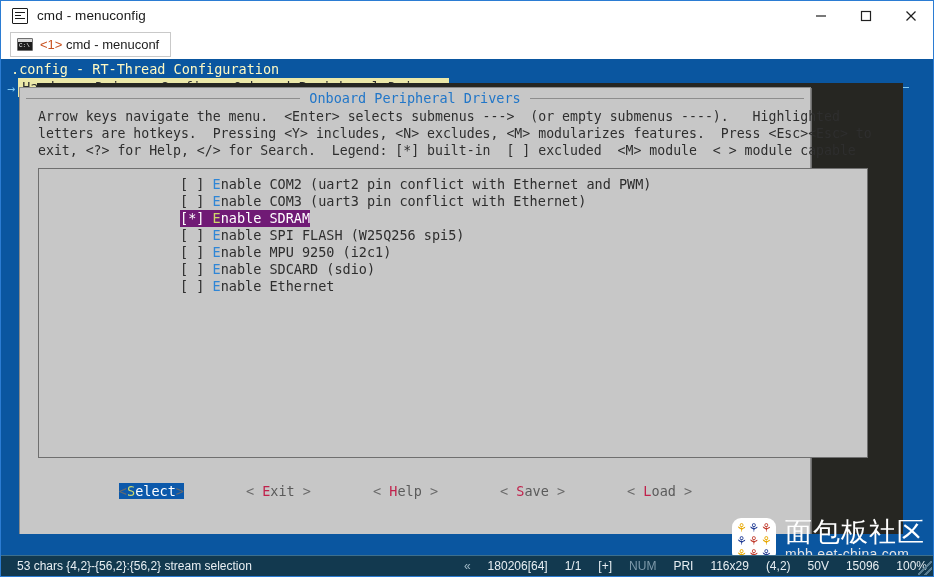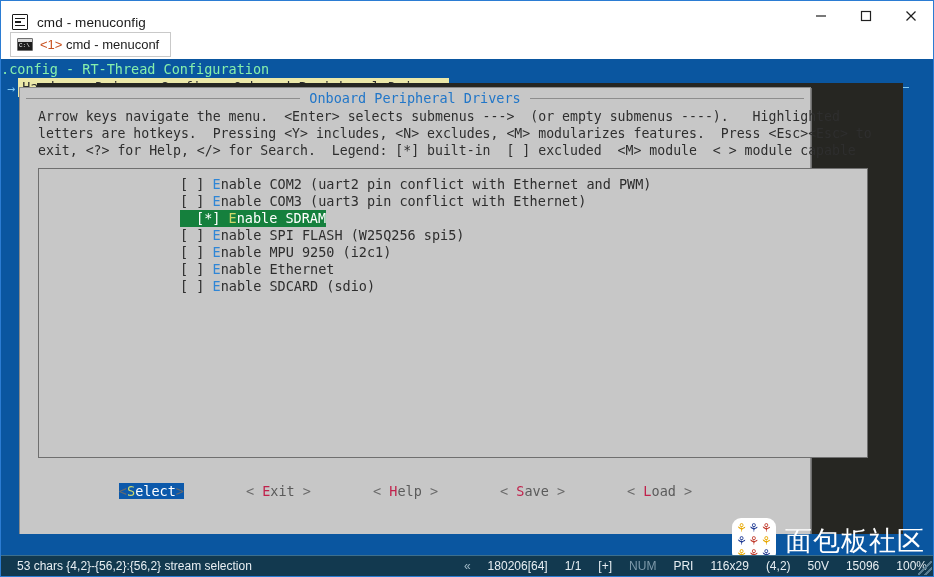--- a/index.html
+++ b/index.html
@@ -15,21 +15,21 @@
     width: 934px; height: 577px;
     background: #ffffff;
     border: 1px solid #2b7cd3;
     overflow: hidden;
   }
 
   
   .titlebar {
     position: absolute; left: 0; top: 0; width: 932px; height: 29px;
     background: #ffffff;
-    display: flex; align-items: flex-end;
+    display: flex; align-items: center;
   }
   .title-icon {
     width: 16px; height: 16px; margin-left: 11px; margin-right: 9px;
     position: relative; flex: none;
   }
   .title-icon .glyph {
     width: 16px; height: 16px; border: 1.6px solid #1b1b1b;
     background: #ffffff; border-radius: 1px;
     display: flex; flex-direction: column; justify-content: center;
     padding: 2px 2px;
@@ -126,22 +126,22 @@
               display: flex; flex-direction: column; justify-content: space-between; }
   .menu-btn i { height: 2.5px; background: #2b6cb0; display: block; }
 
   
   .term {
     position: absolute; left: 0; top: 58px; width: 932px; height: 498px;
     background: #0a56a0;
     font-family: "DejaVu Sans Mono", "Liberation Mono", monospace;
   }
   .cfgline {
-    position: absolute; left: 0; top: 2px;
-    font-size: 13.5px; color: #86efac; letter-spacing: 0px; white-space: pre;
+    position: absolute; left: 10px; top: 2px;
+    font-size: 13.5px; color: #fef9c3; letter-spacing: 0px; white-space: pre;
   }
   .breadcrumb-row {
     position: absolute; left: 6px; top: 19px; display: flex; align-items: center;
   }
   .bc-arrow { color: #7ec8f2; font-size: 13.5px; margin-right: 3px; }
   .breadcrumb {
     background: #ebe8a8; color: #2b2b2b; font-size: 13.5px;
     padding: 1px 4px 2px 4px; white-space: pre;
   }
   .bc-rule {
@@ -179,21 +179,21 @@
     border: 1px solid #6f6f6f; background: #c7c7c7;
   }
   .menu-list {
     position: absolute; left: 141px; top: 7px; width: 680px;
     font-family: "DejaVu Sans Mono", "Liberation Mono", monospace;
     font-size: 13.5px; line-height: 17px;
   }
   .menu-row { white-space: pre; color: #2e2e2e; display: inline-block; }
   .menu-row-wrap { height: 17px; }
   .hot { color: #2f86d6; }
-  .menu-row.sel { background: #15803d; color: #ffffff; padding-left: 16px; }
+  .menu-row.sel { background: #701a75; color: #ffffff; }
   .menu-row.sel .hot { color: #cfd86a; }
 
   .buttons {
     position: absolute; left: 0; right: 0; top: 395px;
     display: flex; justify-content: center; align-items: center;
     font-family: "DejaVu Sans Mono", "Liberation Mono", monospace;
     font-size: 13.5px;
   }
   .btn { white-space: pre; color: #5b5b5b; margin: 0 31px; }
   .btn .hk { color: #c0224c; }
@@ -350,22 +350,22 @@
 
       <div class="help-text" id="help-text"><div>Arrow keys navigate the menu.  &lt;Enter&gt; selects submenus ---&gt;  (or empty submenus ----).   Highlighted</div><div>letters are hotkeys.  Pressing &lt;Y&gt; includes, &lt;N&gt; excludes, &lt;M&gt; modularizes features.  Press &lt;Esc&gt;&lt;Esc&gt; to</div><div>exit, &lt;?&gt; for Help, &lt;/&gt; for Search.  Legend: [*] built-in  [ ] excluded  &lt;M&gt; module  &lt; &gt; module capable</div></div>
 
       <div class="listbox">
         <div class="menu-list" id="menu-list">
             <div class="menu-row-wrap"><div class="menu-row"><span>[ ] </span><span class="hot">E</span><span>nable COM2 (uart2 pin conflict with Ethernet and PWM)</span></div></div>
             <div class="menu-row-wrap"><div class="menu-row"><span>[ ] </span><span class="hot">E</span><span>nable COM3 (uart3 pin conflict with Ethernet)</span></div></div>
             <div class="menu-row-wrap"><div class="menu-row sel"><span>[*] </span><span class="hot">E</span><span>nable SDRAM</span></div></div>
             <div class="menu-row-wrap"><div class="menu-row"><span>[ ] </span><span class="hot">E</span><span>nable SPI FLASH (W25Q256 spi5)</span></div></div>
             <div class="menu-row-wrap"><div class="menu-row"><span>[ ] </span><span class="hot">E</span><span>nable MPU 9250 (i2c1)</span></div></div>
+            <div class="menu-row-wrap"><div class="menu-row"><span>[ ] </span><span class="hot">E</span><span>nable SDCARD (sdio)</span></div></div>
             <div class="menu-row-wrap"><div class="menu-row"><span>[ ] </span><span class="hot">E</span><span>nable Ethernet</span></div></div>
-            <div class="menu-row-wrap"><div class="menu-row"><span>[ ] </span><span class="hot">E</span><span>nable SDCARD (sdio)</span></div></div>
           </div>
       </div>
 
       <div class="buttons" id="button-row">
           <span class="btn sel"><span class="ang">&lt;</span><span class="hk">S</span><span>elect</span><span class="ang">&gt;</span></span>
           <span class="btn"><span class="ang">&lt; </span><span class="hk">E</span><span>xit</span><span class="ang"> &gt;</span></span>
           <span class="btn"><span class="ang">&lt; </span><span class="hk">H</span><span>elp</span><span class="ang"> &gt;</span></span>
           <span class="btn"><span class="ang">&lt; </span><span class="hk">S</span><span>ave</span><span class="ang"> &gt;</span></span>
           <span class="btn"><span class="ang">&lt; </span><span class="hk">L</span><span>oad</span><span class="ang"> &gt;</span></span>
         </div>
@@ -381,20 +381,21 @@
         <i style="color: rgb(192, 57, 43);">⚘</i>
         <i style="color: rgb(31, 58, 147);">⚘</i>
         <i style="color: rgb(192, 57, 43);">⚘</i>
         <i style="color: rgb(232, 168, 0);">⚘</i>
         <i style="color: rgb(232, 168, 0);">⚘</i>
         <i style="color: rgb(192, 57, 43);">⚘</i>
         <i style="color: rgb(31, 58, 147);">⚘</i>
       </div>
     <div class="wm-text">
       <div class="wm-cn">面包板社区</div>
+      <div class="wm-url">mbb.eet-china.com</div>
     </div>
   </div>
 
   <div class="statusbar">
     <span class="st-left">53 chars {4,2}-{56,2}:{56,2} stream selection</span>
     <span class="st-right">
       <span class="st-chev">«</span>
       <span>180206[64]</span>
       <span>1/1</span>
       <span>[+]</span>

